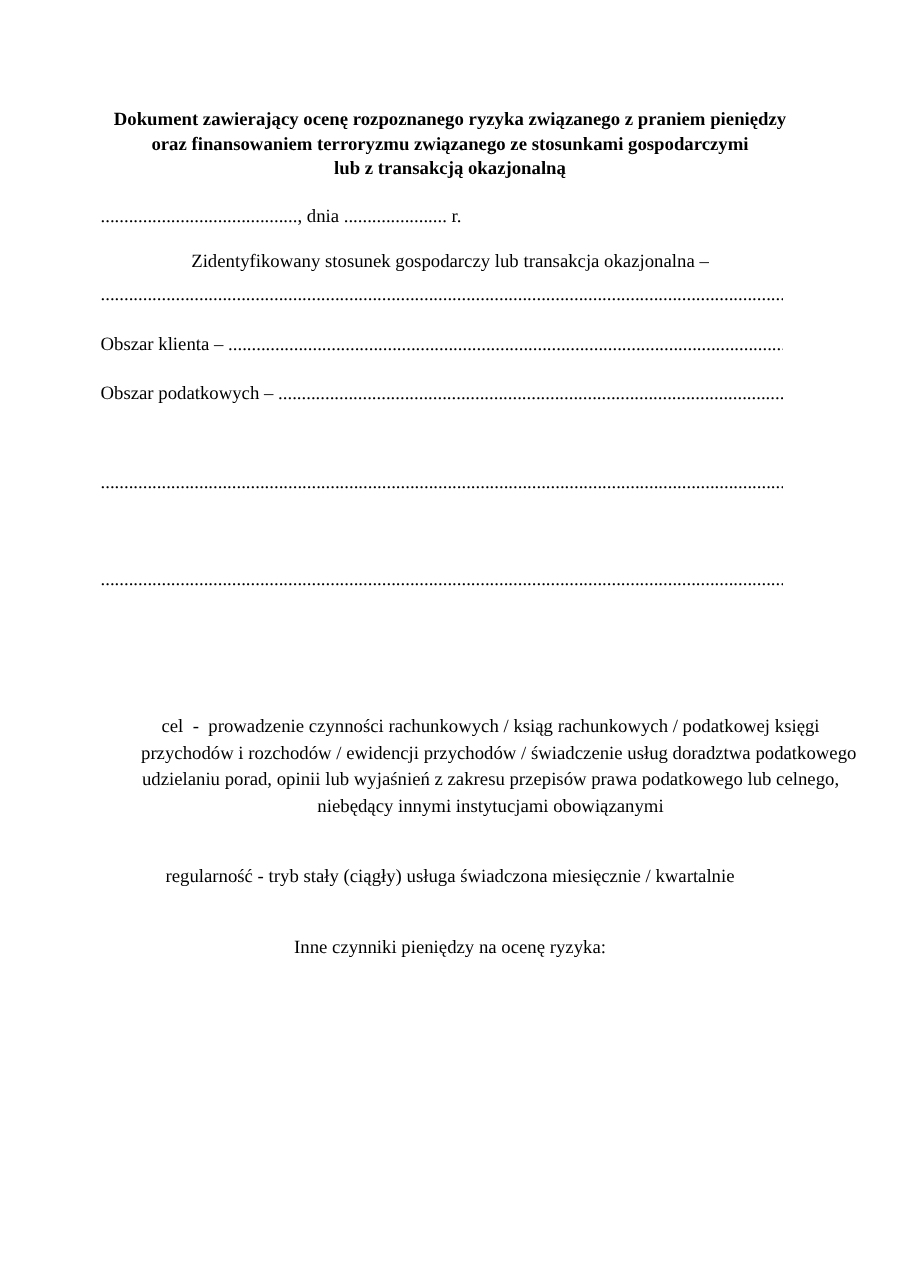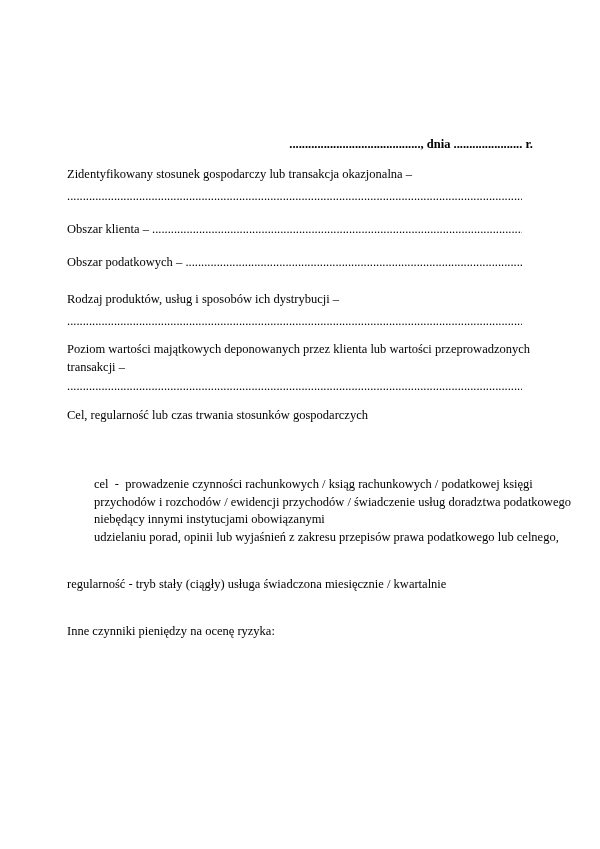--- a/index.html
+++ b/index.html
@@ -15,34 +15,34 @@
     color: #000000;
     font-family: "Liberation Serif", "DejaVu Serif", serif;
     font-size: 12.5px;
     line-height: 17.5px;
     overflow: hidden;
   }
   .block {
     position: absolute;
     left: 67px;
     width: 466px;
+    text-align: center;
   }
   .line {
     white-space: pre;
   }
   .doc-title {
     text-align: center;
     font-weight: bold;
     line-height: 16.5px;
   }
   .date-line {
-    text-align: right;
+    text-align: left;
     white-space: nowrap;
     overflow: hidden;
-    font-weight: bold;
   }
   .dotted {
     overflow: hidden;
     white-space: nowrap;
     width: 455px;
   }
   .fill-row {
     display: flex;
     width: 455px;
   }
@@ -55,52 +55,51 @@
     overflow: hidden;
     white-space: nowrap;
     width: auto;
   }
 </style>
 </head>
 <body>
 
 <div class="page">
 
+  <div class="block doc-title" style="top:71px;">
+    <div class="line">Dokument zawierający ocenę rozpoznanego ryzyka związanego z praniem pieniędzy</div>
+    <div class="line">oraz finansowaniem terroryzmu związanego ze stosunkami gospodarczymi</div>
+    <div class="line">lub z transakcją okazjonalną</div>
+  </div>
 
   <div class="block date-line" style="top:136px;">.........................................., dnia ...................... r.</div>
 
   <div class="block line" style="top:166px;">Zidentyfikowany stosunek gospodarczy lub transakcja okazjonalna –</div>
   <div class="block dotted" style="top:188px;">..........................................................................................................................................................................................................................................................</div>
 
   <div class="block fill-row" style="top:221px;">
     <span class="lbl">Obszar klienta – </span>
     <span class="dots">..........................................................................................................................................................................................................................................................</span>
   </div>
 
   <div class="block fill-row" style="top:254px;">
     <span class="lbl">Obszar podatkowych – </span>
     <span class="dots">..........................................................................................................................................................................................................................................................</span>
   </div>
 
-  <div class="block line" style="top:291px;">Rodzaj produktów, usług i sposobów ich dystrybucji –</div>
   <div class="block dotted" style="top:313px;">..........................................................................................................................................................................................................................................................</div>
 
-  <div class="block" style="top:341px;">
-    <div class="line">Poziom wartości majątkowych deponowanych przez klienta lub wartości przeprowadzonych</div>
-    <div class="line">transakcji –</div>
-  </div>
   <div class="block dotted" style="top:378px;">..........................................................................................................................................................................................................................................................</div>
 
-  <div class="block line" style="top:407px;">Cel, regularność lub czas trwania stosunków gospodarczych</div>
 
 
   <div class="block" style="top:476px;margin-left:27px;">
     <div class="line">cel  -  prowadzenie czynności rachunkowych / ksiąg rachunkowych / podatkowej księgi</div>
     <div class="line">przychodów i rozchodów / ewidencji przychodów / świadczenie usług doradztwa podatkowego</div>
+    <div class="line">udzielaniu porad, opinii lub wyjaśnień z zakresu przepisów prawa podatkowego lub celnego,</div>
     <div class="line">niebędący innymi instytucjami obowiązanymi</div>
-    <div class="line">udzielaniu porad, opinii lub wyjaśnień z zakresu przepisów prawa podatkowego lub celnego,</div>
   </div>
 
   <div class="block line" style="top:576px;">regularność - tryb stały (ciągły) usługa świadczona miesięcznie / kwartalnie</div>
 
   <div class="block line" style="top:623px;">Inne czynniki pieniędzy na ocenę ryzyka:</div>
 
 </div>
 
 </body></html>

